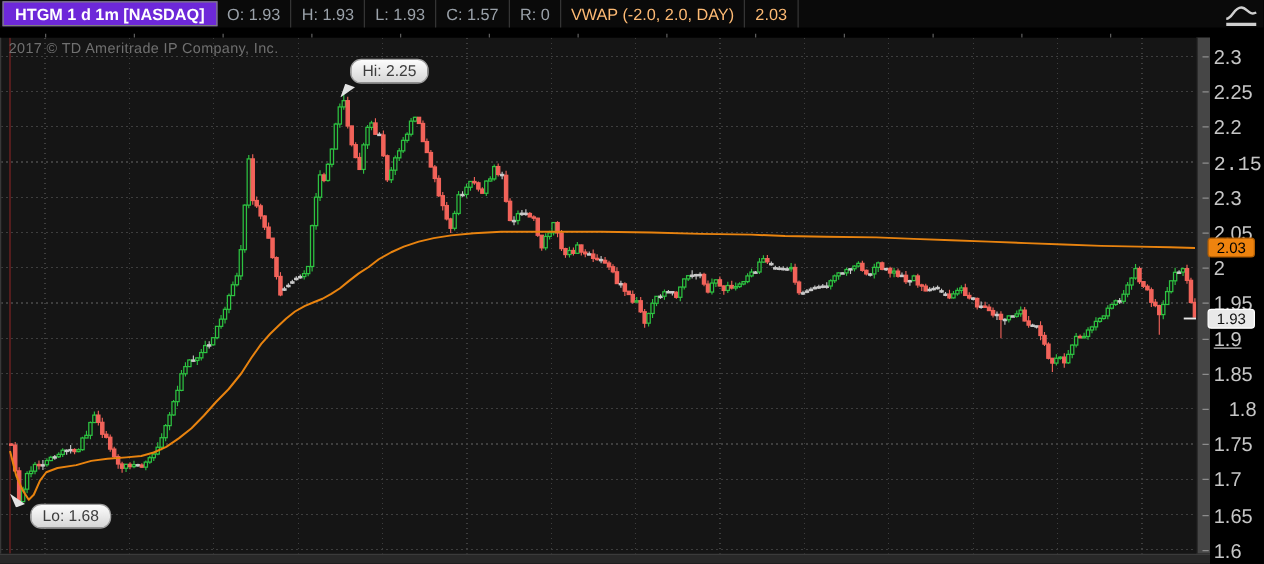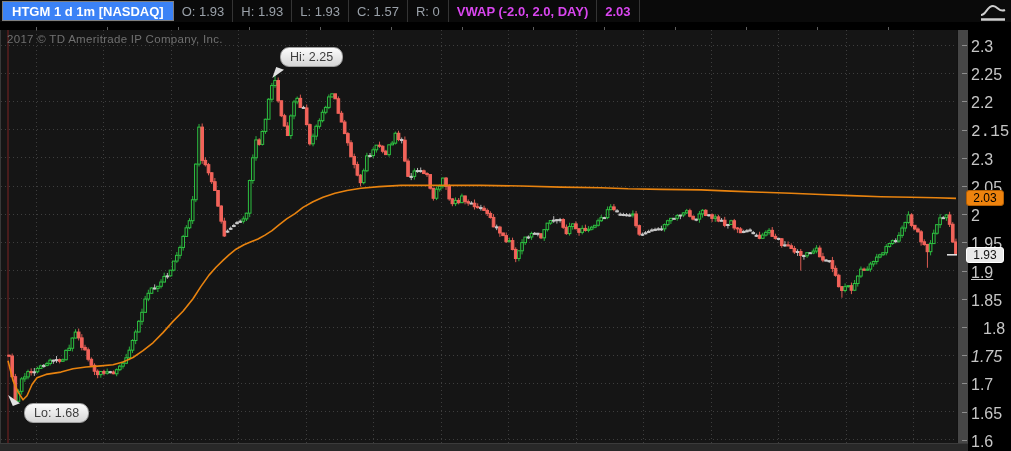--- a/index.html
+++ b/index.html
@@ -4,22 +4,22 @@
 <style>
   html,body{margin:0;padding:0;background:#000;}
   body{width:1011px;height:451px;position:relative;overflow:hidden;
        font-family:"Liberation Sans",sans-serif;-webkit-font-smoothing:antialiased;}
   
   .header{position:absolute;top:0;left:0;width:1011px;height:22px;background:#0a0a0a;
           display:flex;align-items:stretch;font-size:13px;z-index:6;}
   .hcell{display:flex;align-items:center;padding:0 8px;border-right:1px solid #343434;
          color:#9aa1a9;white-space:nowrap;}
   .hcell.symbol{color:#fff;font-weight:bold;border:1px solid #7f7f7f;margin:1px 0 1px 2px;
-         background:#3b82f6;padding:0 9px;}
-  .hcell.orange{color:#d946ef;font-weight:bold;}
+         background:#6d28d9;padding:0 9px;}
+  .hcell.orange{color:#fdba74;}
   .hfill{flex:1;border:none;}
   
   .timestrip{position:absolute;top:22px;left:0;width:957px;height:8px;background:#000;z-index:5;}
   .t-tick{position:absolute;bottom:0;width:1px;height:3px;background:#5d5d5d;}
   .bottom-strip{position:absolute;top:443px;left:0;width:968px;height:8px;background:#282828;
          border-top:1px solid #3b3b3b;z-index:5;}
   
   .chart{position:absolute;top:30px;left:0;width:957px;height:413px;background:#151515;
          border-left:1px solid #383838;}
   .copyright{position:absolute;top:33px;left:7px;font-size:11.5px;color:#707070;
@@ -749,21 +749,21 @@
     <div class="tick-label" style="top: 207.2px;">2</div>
     <div class="tick-mark" style="top: 214.2px;"></div>
     <div class="tick-label" style="top: 235.4px;">1.95</div>
     <div class="tick-mark" style="top: 242.4px;"></div>
     <div class="tick-label" style="top: 263.6px; text-decoration: underline;">1.9</div>
     <div class="tick-mark" style="top: 270.6px;"></div>
     <div class="tick-label" style="top: 291.8px;">1.85</div>
     <div class="tick-mark" style="top: 298.8px;"></div>
     <div class="tick-label" style="top: 320px; margin-left: 12px;">1.8</div>
     <div class="tick-mark" style="top: 327px;"></div>
-    <div class="tick-label" style="top: 348.2px; font-style: italic;">1.75</div>
+    <div class="tick-label" style="top: 348.2px;">1.75</div>
     <div class="tick-mark" style="top: 355.2px;"></div>
     <div class="tick-label" style="top: 376.4px;">1.7</div>
     <div class="tick-mark" style="top: 383.4px;"></div>
     <div class="tick-label" style="top: 404.6px;">1.65</div>
     <div class="tick-mark" style="top: 411.6px;"></div>
     <div class="tick-label" style="top: 432.8px;">1.6</div>
     <div class="tick-mark" style="top: 439.8px;"></div>
   </div>
 <div>
     <div class="price-badge" style="top: 190.408px; background: rgb(238, 131, 14); color: rgb(0, 0, 0); border-color: rgb(179, 95, 4);">2.03</div>

